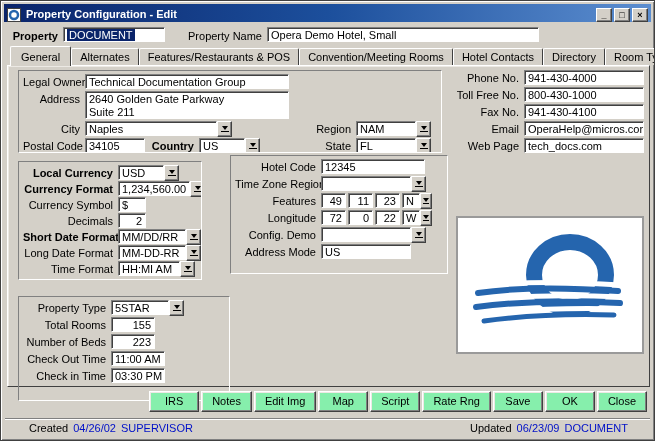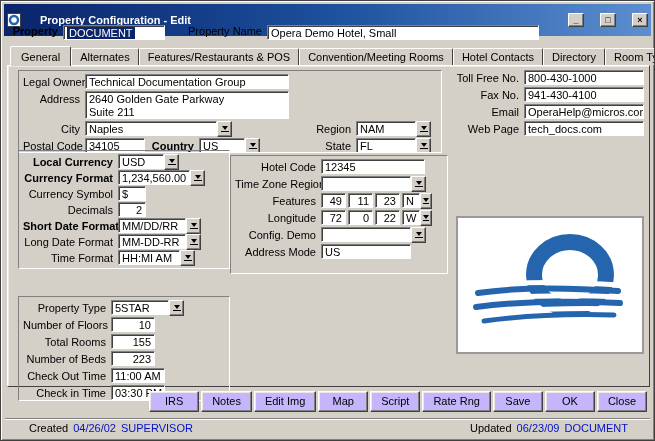--- a/index.html
+++ b/index.html
@@ -2,26 +2,26 @@
 <html><head>
 <meta charset="utf-8">
 <style>
   *{box-sizing:border-box;margin:0;padding:0}
   html,body{width:655px;height:441px}
   body{font-family:"Liberation Sans",sans-serif;font-size:11px;color:#000;background:#808080}
   .win{position:relative;width:655px;height:441px;background:#d4d0c8;border:1px solid #404040;
        box-shadow:inset 1px 1px 0 #fff, inset -1px -1px 0 #808080;overflow:hidden}
   .titlebar{position:absolute;left:3px;top:3px;right:3px;height:18px;
        background:linear-gradient(90deg,#0a246a 0%,#1c4f9c 50%,#5c8ed0 100%);
-       display:flex;align-items:center;padding:16px 3px;gap:16px}
+       display:flex;padding:4px 3px;gap:2px}
   .title-text{flex:1;color:#fff;font-weight:bold;margin-left:3px;white-space:nowrap}
   .tb-btn{width:16px;height:14px;background:#d4d0c8;border:1px solid;border-color:#fff #404040 #404040 #fff;
        box-shadow:inset -1px -1px 0 #808080;display:flex;align-items:center;justify-content:center;
        font-size:9px;font-weight:bold;line-height:1;cursor:default}
-  .hdr{position:absolute;left:10px;top:24px;right:10px;height:17px;display:flex;align-items:flex-start}
+  .hdr{position:absolute;left:10px;top:24px;right:10px;height:17px;display:flex;align-items:flex-end}
   .b{font-weight:bold}
   .field{background:#fff;height:15px;border:1px solid #808080;border-right-color:#fff;border-bottom-color:#fff;
        box-shadow:inset 1px 1px 0 #404040;padding:1px 3px;line-height:12px;white-space:nowrap;overflow:hidden;flex:none}
   .multi{height:28px;line-height:13px}
   .num{text-align:right}
   .sel{background:#0a246a;color:#fff;padding:0 2px}
   .combo{width:15px;height:16px;background:#d4d0c8;border:1px solid;border-color:#fff #404040 #404040 #fff;
        box-shadow:inset -1px -1px 0 #808080;display:flex;flex-direction:column;align-items:center;
        justify-content:center;flex:none;cursor:default}
   .combo::before{content:"";width:0;height:0;border-left:3px solid transparent;border-right:3px solid transparent;border-top:4px solid #000}
@@ -36,21 +36,21 @@
        border-color:#fff #404040 #404040 #fff;box-shadow:inset 1px 1px 0 #ece9e4}
   .group{position:absolute;border:1px solid;border-color:#808080 #fff #fff #808080;padding:3px 4px 0 4px;overflow:hidden}
   .row{display:flex;align-items:center;height:15px;margin-bottom:2px}
   .row.tall{height:28px;align-items:flex-start}
   .g-cur .row{margin-bottom:1px}
   .rl{text-align:right;padding-right:5px;white-space:nowrap;flex:none}
   .contact{position:absolute;left:430px;top:4px;width:206px}
   .contact .row .rl{flex:1}
   .gap2{margin-left:2px}
   .btnrow{position:absolute;left:6px;right:7px;top:390px;height:22px;display:flex;justify-content:flex-end;gap:2px}
-  .btn{min-width:50px;height:21px;padding:3px 10px 0;text-align:center;background:#c4b5fd;border:1px solid;
+  .btn{min-width:50px;height:21px;padding:3px 10px 0;text-align:center;background:#86efac;border:1px solid;
        border-color:#fff #404040 #404040 #fff;box-shadow:inset -1px -1px 0 #808080, inset 1px 1px 0 #ece9e4;cursor:default}
   .statusbar{position:absolute;left:4px;right:4px;bottom:3px;height:19px;border-top:1px solid #808080;
        box-shadow:inset 0 1px 0 #fff;display:flex;align-items:center;padding:0 22px 0 24px;gap:5px}
   .blue{color:#0010c8}
   .mla{margin-left:auto}
   .logo-box{position:absolute;left:448px;top:150px;width:188px;height:138px;background:#fff;
        border:2px solid #9a9a9a;display:flex;align-items:center;justify-content:center}
 </style>
 </head>
 <body>
@@ -124,38 +124,42 @@
         <span class="rl mla" style="width:50px">State</span>
         <div class="field" style="width:60px">FL</div>
         <span class="combo" style="margin-right:6px">
             <span></span>
           </span>
       </div>
     </div>
 
     <div class="contact">
       <div class="row">
+        <span class="rl">Phone No.</span>
+        <div class="field" style="width:120px">941-430-4000</div>
+      </div>
+      <div class="row">
         <span class="rl">Toll Free No.</span>
         <div class="field" style="width:120px">800-430-1000</div>
       </div>
       <div class="row">
         <span class="rl">Fax No.</span>
         <div class="field" style="width:120px">941-430-4100</div>
       </div>
       <div class="row">
         <span class="rl">Email</span>
         <div class="field" style="width:120px">OperaHelp@micros.com</div>
       </div>
       <div class="row">
         <span class="rl">Web Page</span>
         <div class="field" style="width:120px">tech_docs.com</div>
       </div>
     </div>
 
-    <div class="group g-cur" style="left:10px;top:84px;width:212px;height:119px">
+    <div class="group g-cur" style="left:10px;top:95px;width:184px;height:119px">
       <div class="row">
         <span class="rl b" style="width:95px">Local Currency</span>
         <div class="field" style="width:46px">USD</div>
         <span class="combo">
             <span></span>
           </span>
       </div>
       <div class="row">
         <span class="rl b" style="width:95px">Currency Format</span>
         <div class="field" style="width:72px">1,234,560.00</div>
@@ -239,24 +243,20 @@
       </div>
     </div>
 
     <div class="group" style="left:10px;top:230px;width:212px;height:105px">
       <div class="row">
         <span class="rl" style="width:88px">Property Type</span>
         <div class="field" style="width:58px">5STAR</div>
         <span class="combo">
             <span></span>
           </span>
-      </div>
-      <div class="row">
-        <span class="rl" style="width:88px">Number of Floors</span>
-        <div class="field num" style="width:44px">10</div>
       </div>
       <div class="row">
         <span class="rl" style="width:88px">Total Rooms</span>
         <div class="field num" style="width:44px">155</div>
       </div>
       <div class="row">
         <span class="rl" style="width:88px">Number of Beds</span>
         <div class="field num" style="width:44px">223</div>
       </div>
       <div class="row">

